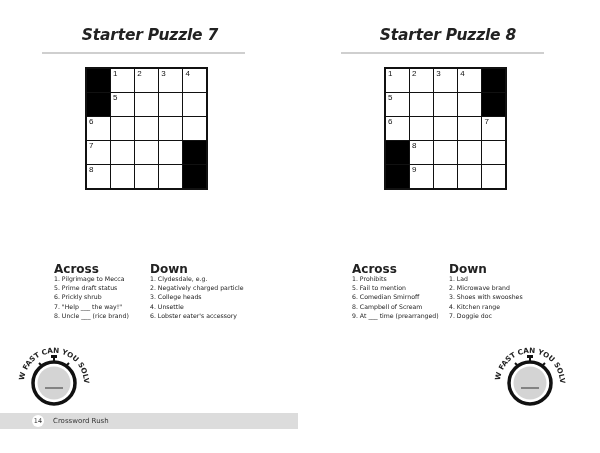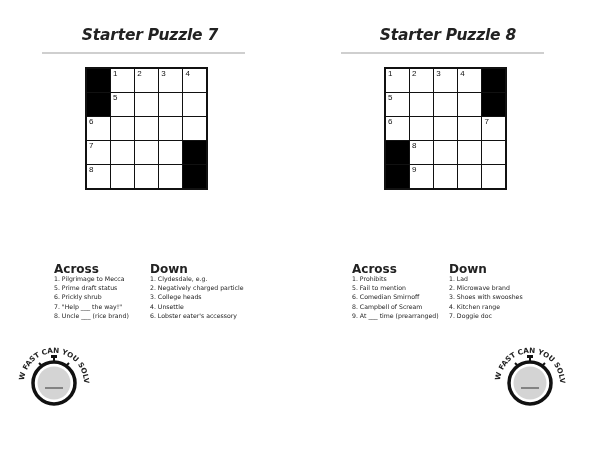--- a/index.html
+++ b/index.html
@@ -120,20 +120,24 @@
     </text>
     <rect x="37" y="20" width="6" height="3" fill="#111"></rect>
     <rect x="39" y="22" width="2" height="4" fill="#111"></rect>
     <line x1="27" y1="30" x2="25" y2="28" stroke="#111" stroke-width="2"></line>
     <line x1="53" y1="30" x2="55" y2="28" stroke="#111" stroke-width="2"></line>
     <circle cx="40" cy="48" r="21" fill="#fff" stroke="#111" stroke-width="3.5"></circle>
     <circle cx="40" cy="48" r="16.5" fill="#d4d4d4"></circle>
     <line x1="31" y1="53" x2="49" y2="53" stroke="#333" stroke-width="1"></line>
   </svg>
 
+  <div class="footer">
+    <div class="pgnum" style="left:32px;">14</div>
+    <div class="ftext" style="left:53px;">Crossword Rush</div>
+  </div>
 </div>
 
 <div class="page right">
   <div class="title" style="left:6px;">Starter Puzzle 8</div>
   <div class="rule"></div>
   <div class="grid">
       <div class="cell">
         <span class="num">1</span>
       </div>
       <div class="cell">

